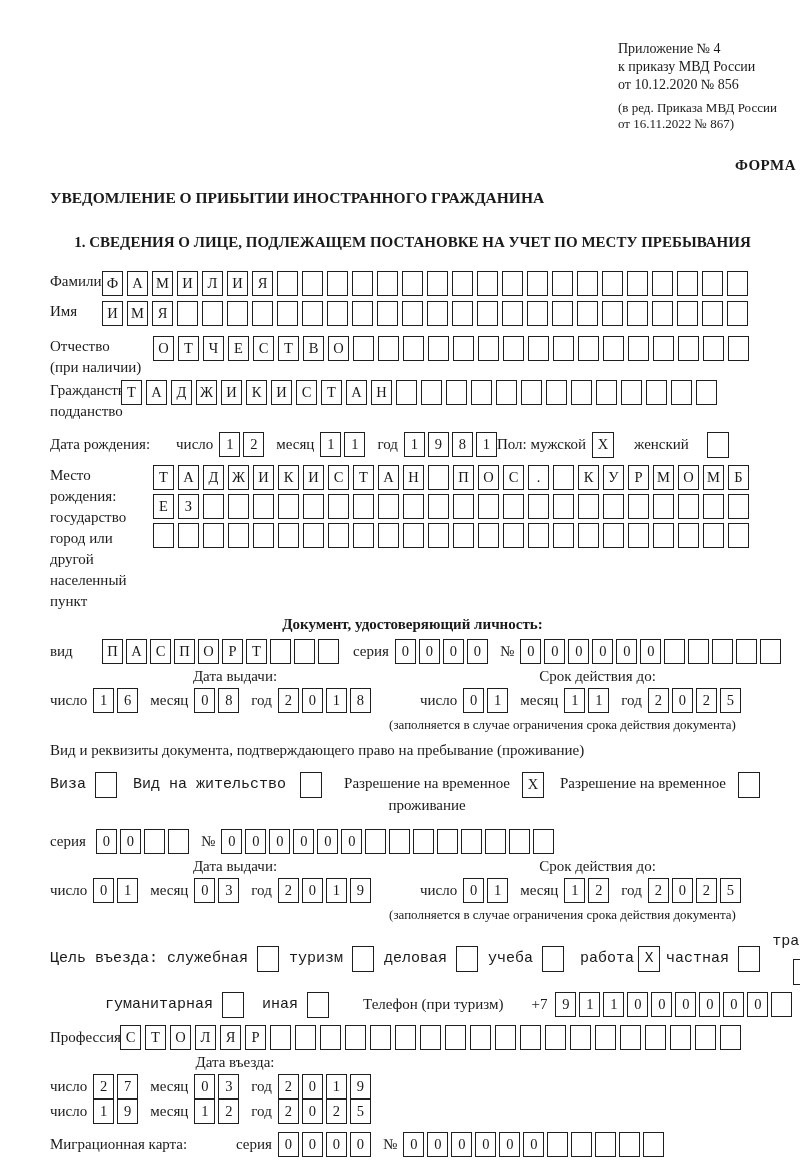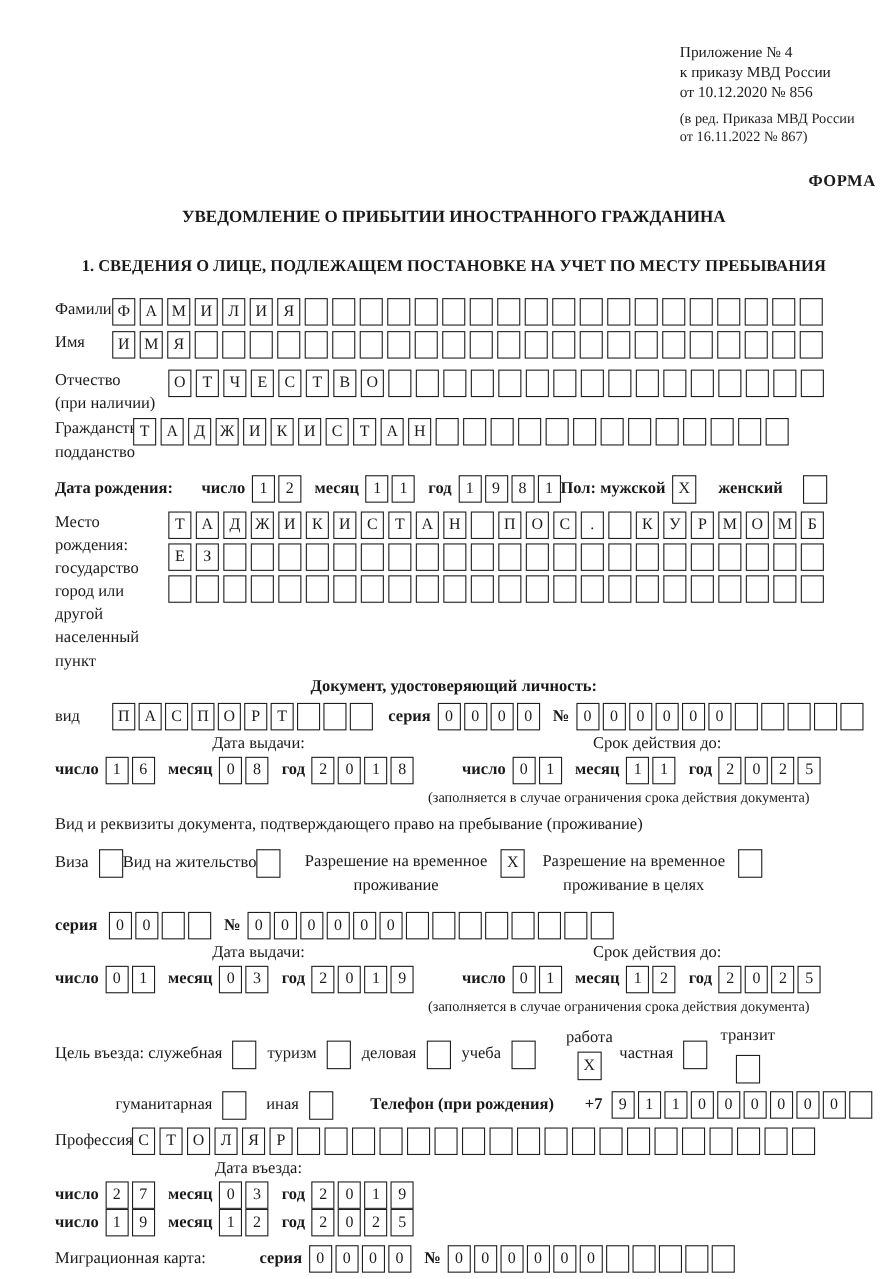--- a/index.html
+++ b/index.html
@@ -6,46 +6,46 @@
   .page{position:relative;width:800px;height:1163px;box-sizing:border-box;
         padding:40px 25px 0 50px;background:#fff;color:#1a1a1a;
         font-family:"Liberation Serif","DejaVu Serif",serif;font-size:15px;overflow:hidden;}
   
   .annex{margin-left:568px;width:178px;line-height:1.3;font-size:14px;}
   .annex .sm{font-size:13px;}
   .annex .sm.first{margin-top:5px;}
   .forma{margin-left:568px;width:178px;text-align:right;font-weight:bold;
          font-size:15px;margin-top:24px;letter-spacing:.5px;}
   
-  .title{text-align:center;font-weight:bold;font-size:15.5px;line-height:1.5;margin-top:12px;}
+  .title{font-weight:bold;font-size:15.5px;line-height:1.5;margin-top:12px;}
   .blank-line{display:inline-block;width:54px;border-bottom:2px solid #1a1a1a;margin-left:10px;}
   .s1-heading{text-align:center;font-weight:bold;font-size:15px;margin-top:24px;margin-bottom:20px;}
   
   .frow{display:flex;align-items:flex-start;margin-bottom:5px;}
   .frow.vcenter{align-items:center;}
   .flabel{flex:none;line-height:1.4;}
   .w52{width:52px;} .w87{width:87px;} .w103{width:103px;} .w70{width:70px;}
   .cells{display:inline-flex;flex:none;gap:4px;}
   .cells.num{gap:3px;}
   .cell{flex:none;width:19px;height:23px;border:1.6px solid #1f1f1f;background:#fff;
         display:flex;align-items:center;justify-content:center;
         font-size:14.5px;line-height:1;}
   .cb .cell{width:20px;height:24px;}
   .stack{display:flex;flex-direction:column;gap:4px;}
-  .inl{margin:0 6px 0 12px;flex:none;font-weight:bold;}
+  .inl{margin:0 6px 0 12px;flex:none;}
   .inl.first{margin-left:0;}
   
   .dblock{display:flex;margin-top:8px;}
   .dhalf-left{width:370px;flex:none;}
   .dhalf-right{flex:1;}
   .dheading{text-align:center;margin-bottom:3px;}
   .dline{display:flex;align-items:center;}
   .dnote{font-size:13px;margin-top:4px;text-align:center;white-space:nowrap;margin-left:-70px;}
   
-  .opt{display:inline-flex;align-items:center;gap:9px;flex:none;}
+  .opt{display:inline-flex;align-items:center;gap:9px;flex:none;font-family:Liberation Mono, monospace;}
   .optcol{display:inline-flex;align-items:flex-start;gap:12px;flex:none;}
   .optlines{text-align:center;line-height:1.5;}
   .doccap{text-align:center;font-weight:bold;margin:4px 0 6px 0;}
   .intro{line-height:1.8;margin-top:4px;}
 </style>
 </head>
 <body>
 
 <div class="page">
 
@@ -400,39 +400,38 @@
 
   <div class="intro">Вид и реквизиты документа, подтверждающего право на пребывание (проживание)</div>
 
   <div class="frow" style="margin-top:8px;margin-bottom:12px;">
     <span class="opt">
       <span>Виза</span>
       <span class="cells cb">
           <span class="cell"></span>
         </span>
     </span>
-    <span class="opt" style="gap:0;">
+    <span class="opt" style="margin-left:16px;gap:14px;">
       <span>Вид на жительство</span>
       <span class="cells cb">
           <span class="cell"></span>
         </span>
     </span>
     <span class="optcol" style="margin-left:22px;">
       <span class="optlines">
         <div>Разрешение на временное</div>
         <div>проживание</div>
       </span>
       <span class="cells cb">
           <span class="cell">X</span>
         </span>
     </span>
     <span class="optcol" style="margin-left:16px;">
       <span class="optlines">
         <div>Разрешение на временное</div>
-        <div>проживание в целях</div>
       </span>
       <span class="cells cb">
           <span class="cell"></span>
         </span>
     </span>
   </div>
 
   <div class="frow vcenter" style="margin-bottom:2px;">
     <span class="inl first" style="margin-right:10px;">серия</span>
     <span class="cells num">
@@ -526,21 +525,21 @@
       <span class="cells cb">
           <span class="cell"></span>
         </span>
     </span>
     <span class="opt" style="margin-left:10px;">
       <span>учеба</span>
       <span class="cells cb">
           <span class="cell"></span>
         </span>
     </span>
-    <span class="opt" style="margin-left:28px;gap:4px;flex-direction:column;">
+    <span class="opt" style="margin-left:16px;gap:4px;">
       <span>работа</span>
       <span class="cells cb">
           <span class="cell">X</span>
         </span>
     </span>
     <span class="opt" style="margin-left:6px;">
       <span>частная</span>
       <span class="cells cb">
           <span class="cell"></span>
         </span>
@@ -559,21 +558,21 @@
       <span class="cells cb">
           <span class="cell"></span>
         </span>
     </span>
     <span class="opt" style="margin-left:18px;">
       <span>иная</span>
       <span class="cells cb">
           <span class="cell"></span>
         </span>
     </span>
-    <span class="inl" style="margin-left:34px;">Телефон (при рождения)</span>
+    <span class="inl" style="margin-left:34px;">Телефон (при туризм)</span>
     <span class="inl" style="margin-left:22px;margin-right:8px;">+7</span>
     <span class="cells num">
         <span class="cell">9</span>
         <span class="cell">1</span>
         <span class="cell">1</span>
         <span class="cell">0</span>
         <span class="cell">0</span>
         <span class="cell">0</span>
         <span class="cell">0</span>
         <span class="cell">0</span>

